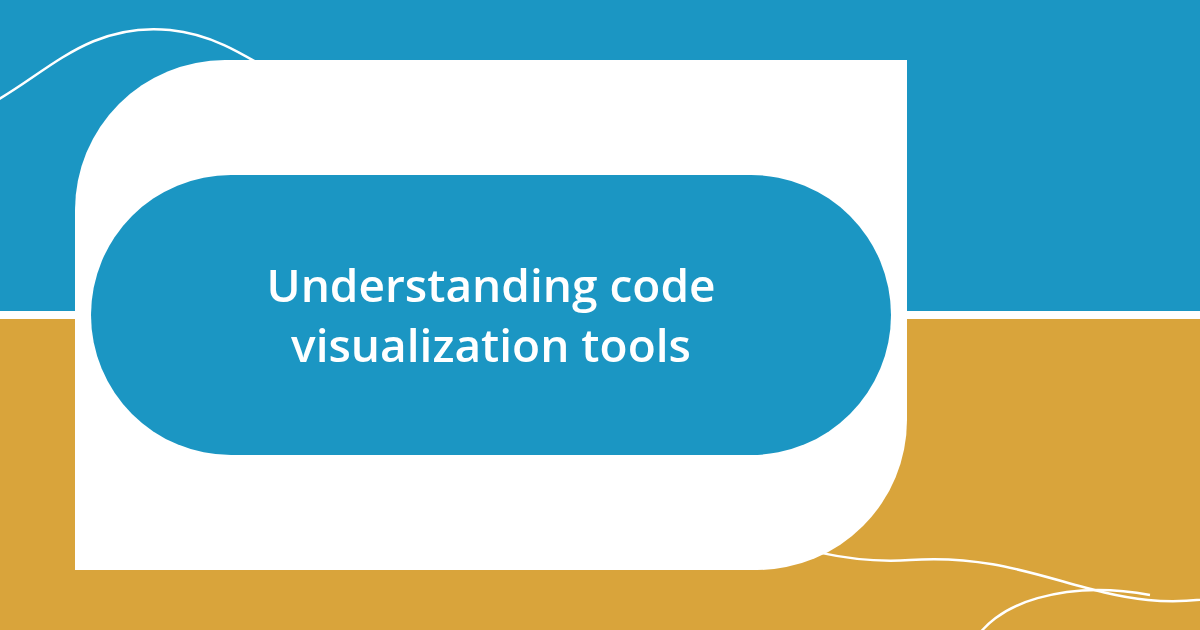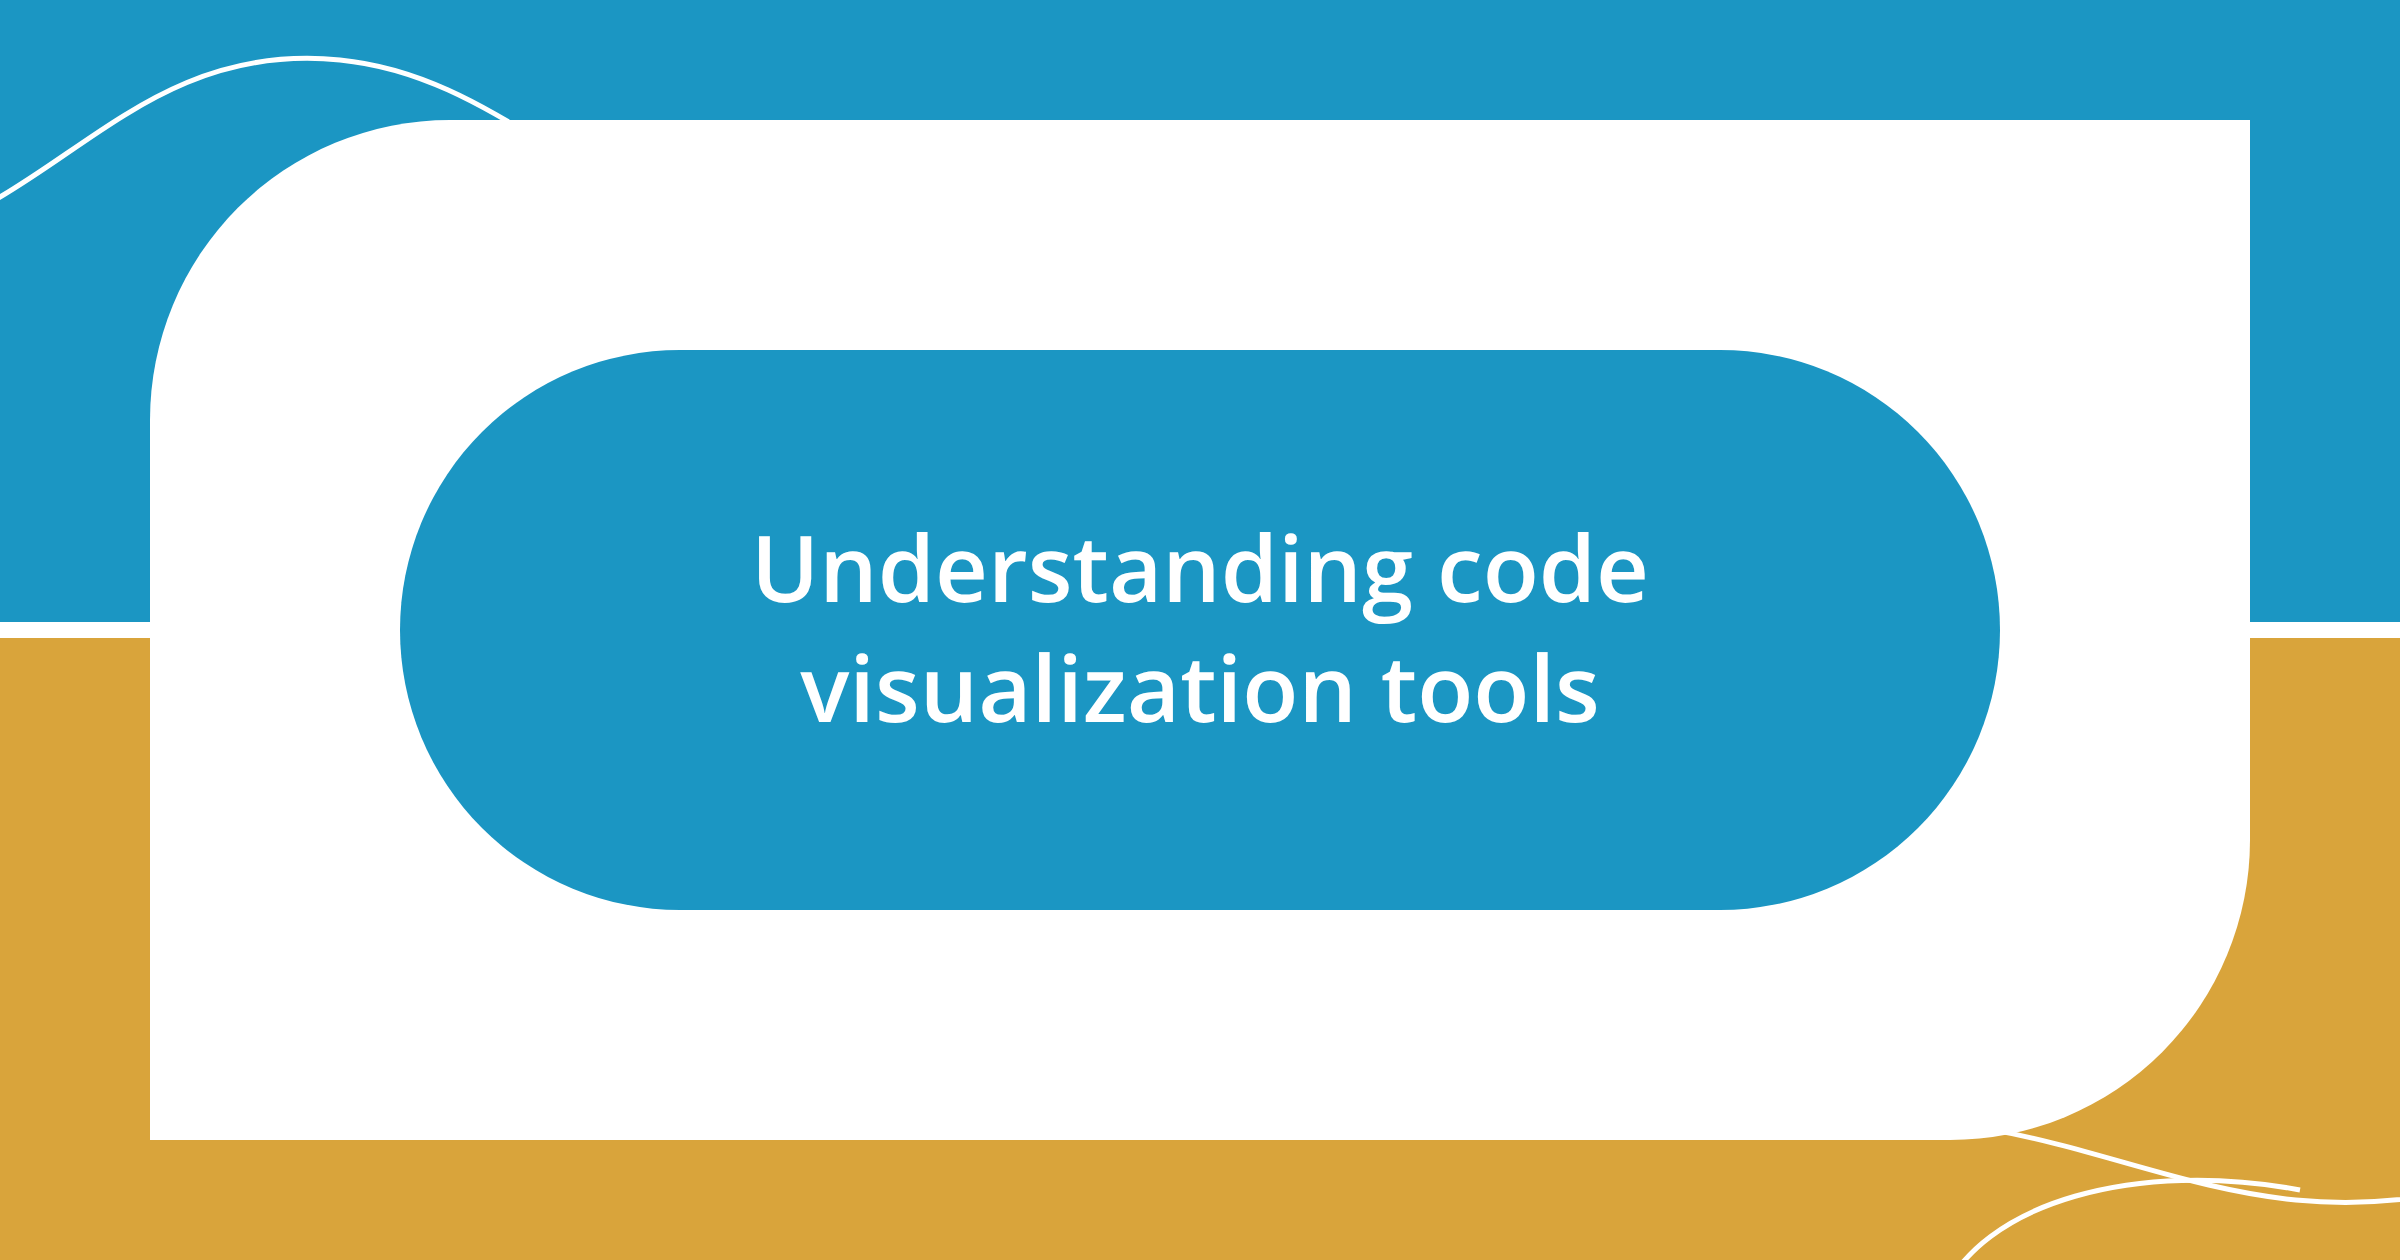--- a/index.html
+++ b/index.html
@@ -58,21 +58,21 @@
     .line-bottom {
       bottom: -20px;
       right: -50px;
       width: 700px;
       height: 200px;
     }
     .white-card {
       position: absolute;
       top: 60px;
       left: 75px;
-      width: 1050px;
+      width: 832px;
       height: 510px;
       background: #ffffff;
       border-top-left-radius: 150px;
       border-bottom-right-radius: 150px;
       display: flex;
       align-items: center;
       justify-content: center;
     }
     .title-pill {
       width: 800px;

